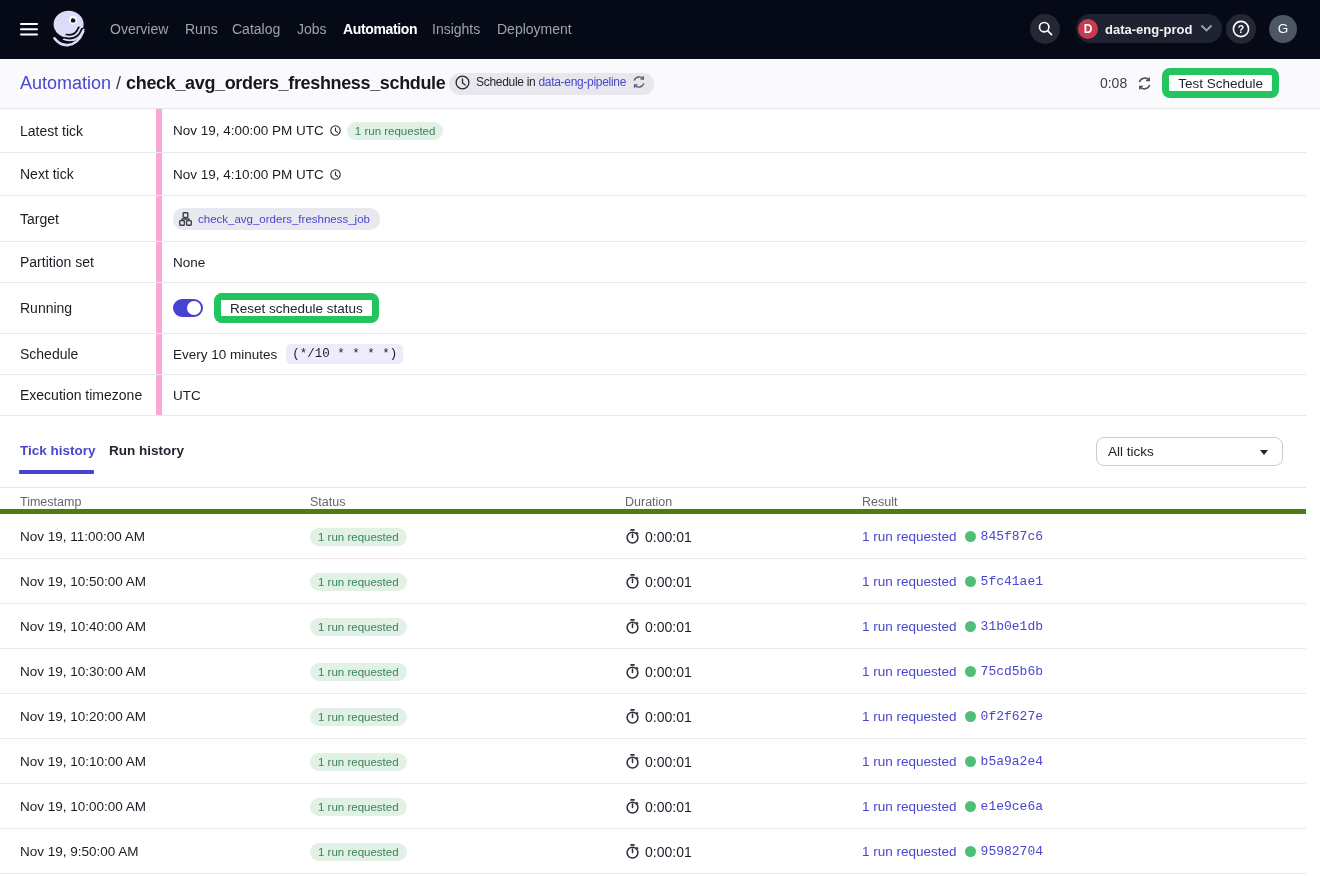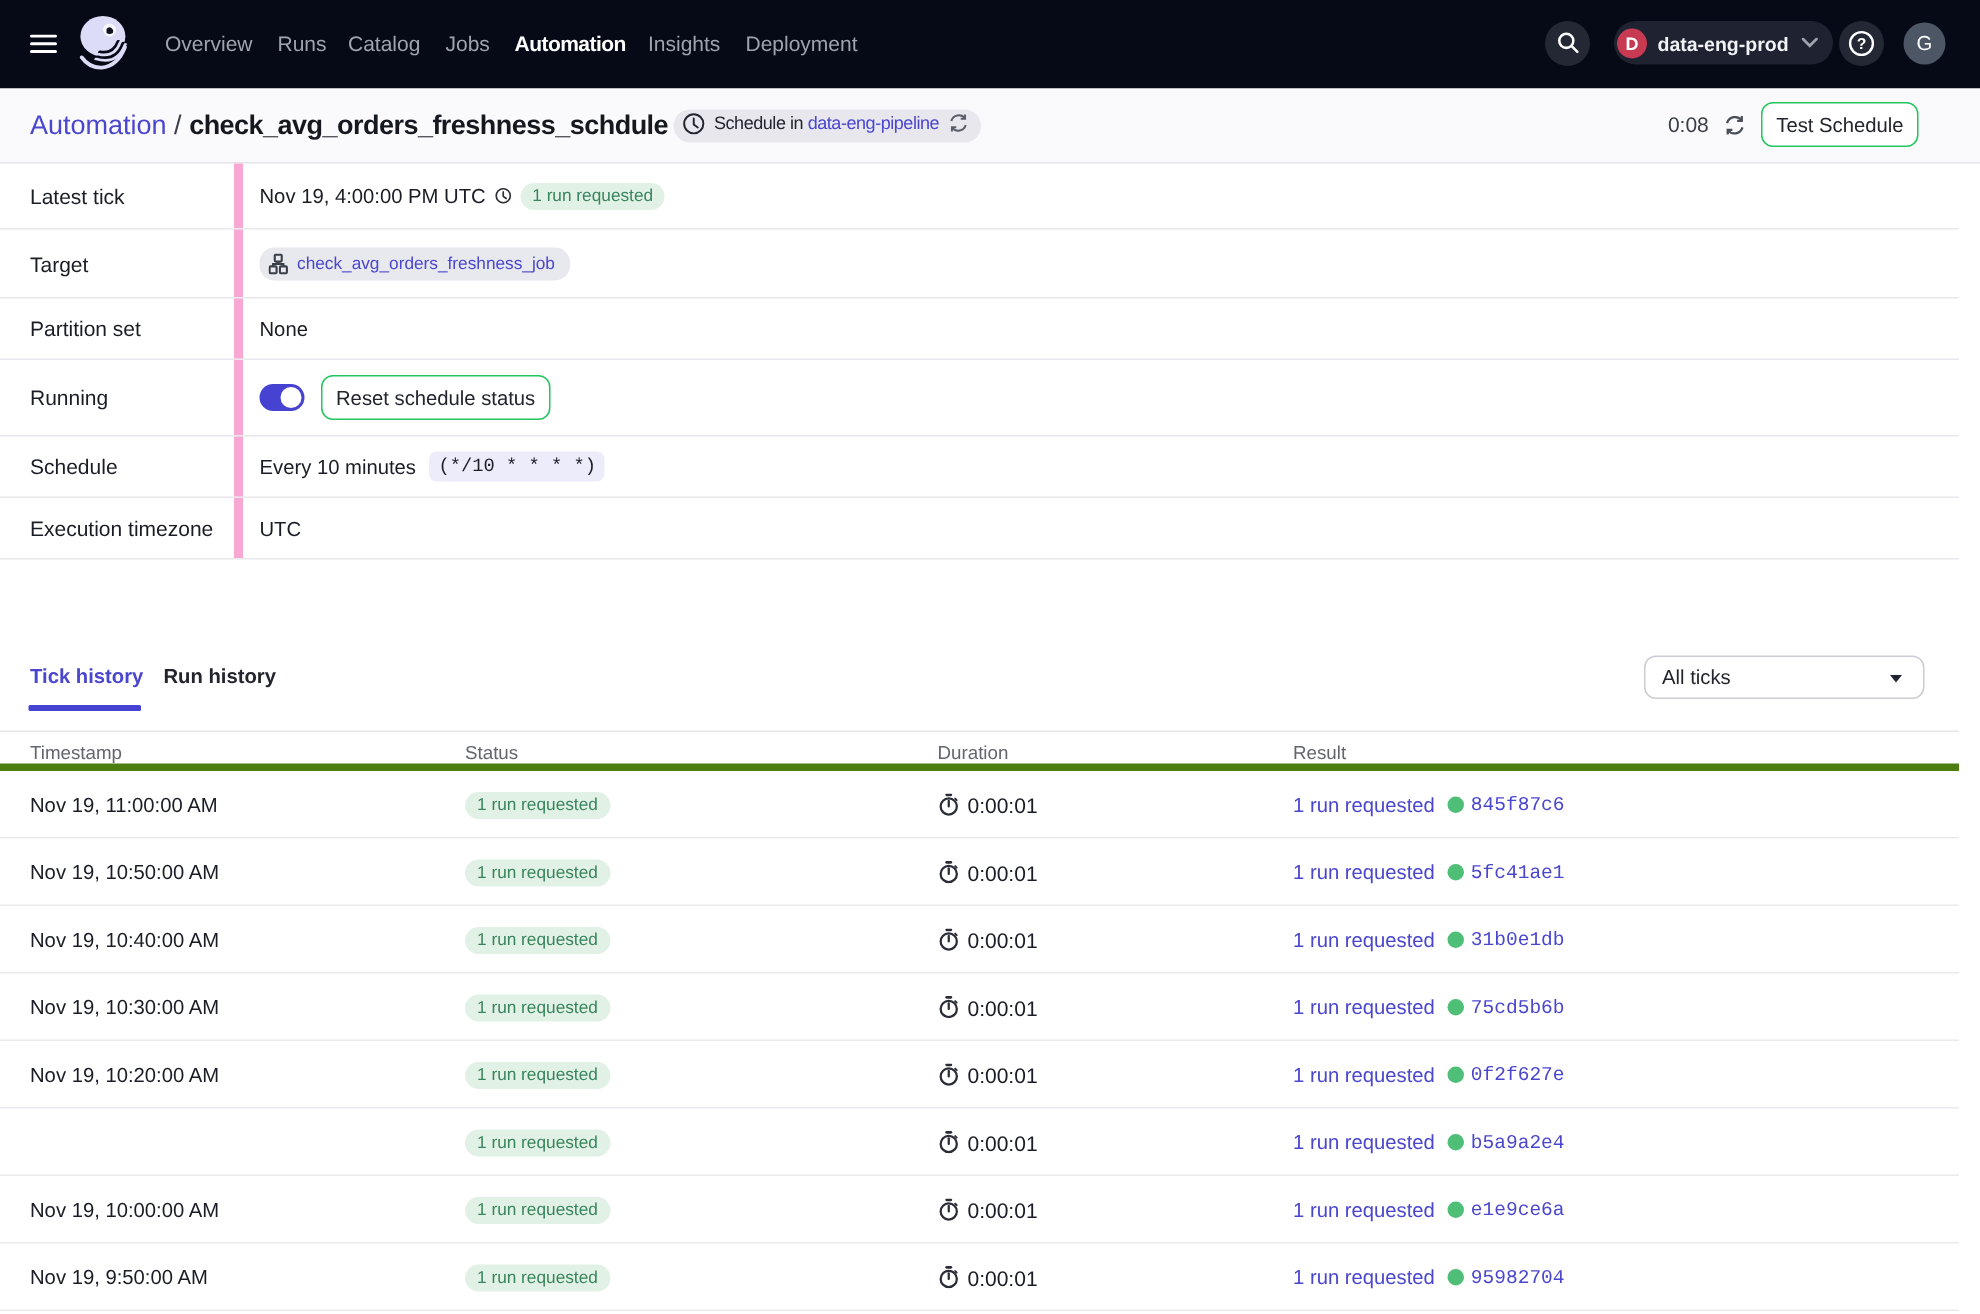--- a/index.html
+++ b/index.html
@@ -9,21 +9,21 @@
 
 #topbar { position:absolute; left:0; top:0; width:1320px; height:59px; background:#060A16; }
 .nav { position:absolute; top:0; height:59px; line-height:59px; font-size:14px; color:#9FA3AE; letter-spacing:0px; }
 .nav.active { color:#FFFFFF; font-weight:bold; letter-spacing:-0.35px; }
 
 #crumb { position:absolute; left:0; top:59px; width:1320px; height:50px; background:#FAFAFC; border-bottom:1px solid #E5E5EB; }
 .link { color:#4A46CE; }
 #crumbtext { position:absolute; left:20px; top:73px; font-size:18px; color:#1B1D26; }
 #schedpill { position:absolute; left:449px; top:73px; height:22px; background:#E7E7ED; border-radius:11px; display:flex; align-items:center; padding:0 8px 4px 6px; font-size:12px; letter-spacing:-0.3px; color:#23252E; }
 #rightctl { position:absolute; right:41px; top:68px; height:30px; display:flex; align-items:center; }
-.btn { height:30px; background:#fff; border:1px solid #22c55e; border-radius:8px; font-size:13.5px; color:#23252E; display:flex; align-items:center; padding:0 9px; }
+.btn { height:30px; background:#fff; border:7px solid #22c55e; border-radius:8px; font-size:13.5px; color:#23252E; display:flex; align-items:center; padding:0 9px; }
 
 #meta { position:absolute; left:0; top:109px; width:1306px; }
 .mrow { position:relative; border-bottom:1px solid #E8E8EE; display:flex; }
 .mlabel { width:162px; border-right:6px solid #f9a8d4; padding-left:20px; display:flex; align-items:center; font-size:14px; color:#1B1D26; flex:none; }
 .mval { padding-left:11px; display:flex; align-items:center; font-size:13.5px; color:#1B1D26; }
 .greenpill { background:#E2F1E5; color:#38845C; border-radius:9px; font-size:11.5px; padding:0 8px; height:18px; line-height:18px; display:inline-block; }
 .graypill { background:#E8E8EF; border-radius:10px; display:flex; align-items:center; height:22px; padding:0 10px 0 6px; font-size:11.5px; letter-spacing:0px; }
 .cron { font-family:"Liberation Mono", monospace; font-size:12.5px; background:#ECECFA; color:#1B1D26; padding:3px 6px; border-radius:5px; margin-left:9px; }
 
 .toggle { position:relative; width:30px; height:18px; border-radius:9px; background:#4643D2; }
@@ -124,20 +124,29 @@
 
 <div id="meta">
   <div class="mrow" style="height:44px">
     <div class="mlabel">Latest tick</div>
     <div class="mval">Nov 19, 4:00:00 PM UTC
       <svg width="11" height="11" viewBox="0 0 15 15" style="margin:0 0 0 6px">
         <circle cx="7.5" cy="7.5" r="6.4" stroke="#2A2D37" stroke-width="1.5" fill="none"></circle>
         <path d="M7.5,4 L7.5,8 L10.2,10" stroke="#2A2D37" stroke-width="1.5" fill="none" stroke-linecap="round"></path>
       </svg>
       <span class="greenpill" style="margin-left:6px">1 run requested</span>
+    </div>
+  </div>
+  <div class="mrow" style="height:43px">
+    <div class="mlabel">Next tick</div>
+    <div class="mval">Nov 19, 4:10:00 PM UTC
+      <svg width="11" height="11" viewBox="0 0 15 15" style="margin:0 0 0 6px">
+        <circle cx="7.5" cy="7.5" r="6.4" stroke="#2A2D37" stroke-width="1.5" fill="none"></circle>
+        <path d="M7.5,4 L7.5,8 L10.2,10" stroke="#2A2D37" stroke-width="1.5" fill="none" stroke-linecap="round"></path>
+      </svg>
     </div>
   </div>
   <div class="mrow" style="height:46px">
     <div class="mlabel">Target</div>
     <div class="mval">
       <span class="graypill">
         <svg width="13" height="14" viewBox="0 0 14 15" style="margin-right:6px">
           <rect x="4.5" y="0.8" width="5" height="5" rx="0.8" stroke="#3A3F47" stroke-width="1.5" fill="none"></rect>
           <rect x="0.8" y="9.2" width="5" height="5" rx="0.8" stroke="#3A3F47" stroke-width="1.5" fill="none"></rect>
           <rect x="8.2" y="9.2" width="5" height="5" rx="0.8" stroke="#3A3F47" stroke-width="1.5" fill="none"></rect>
@@ -267,20 +276,21 @@
   <line x1="6.5" y1="8.6" x2="6.5" y2="4.9" stroke="#2A2D37" stroke-width="1.5" stroke-linecap="round"></line>
   <line x1="10.8" y1="3.4" x2="11.8" y2="4.4" stroke="#2A2D37" stroke-width="1.3" stroke-linecap="round"></line>
 </svg>0:00:01</span>
     <span class="cell" style="left:862px">
           <span class="link" style="font-size:13.5px">1 run requested</span>
           <span class="dot"></span>
           <span class="runid">0f2f627e</span>
         </span>
   </div>
 <div class="trow">
+    <span class="cell" style="left:20px">Nov 19, 10:10:00 AM</span>
     <span class="cell" style="left:310px">
           <span class="greenpill">1 run requested</span>
         </span>
     <span class="cell" style="left:626px;font-size:14px"><svg width="13" height="15" viewBox="0 0 13 15" style="margin-right:6px">
   <rect x="4.2" y="0" width="4.6" height="1.8" rx="0.9" fill="#2A2D37"></rect>
   <circle cx="6.5" cy="8.6" r="5.4" stroke="#2A2D37" stroke-width="1.5" fill="none"></circle>
   <line x1="6.5" y1="8.6" x2="6.5" y2="4.9" stroke="#2A2D37" stroke-width="1.5" stroke-linecap="round"></line>
   <line x1="10.8" y1="3.4" x2="11.8" y2="4.4" stroke="#2A2D37" stroke-width="1.3" stroke-linecap="round"></line>
 </svg>0:00:01</span>
     <span class="cell" style="left:862px">

